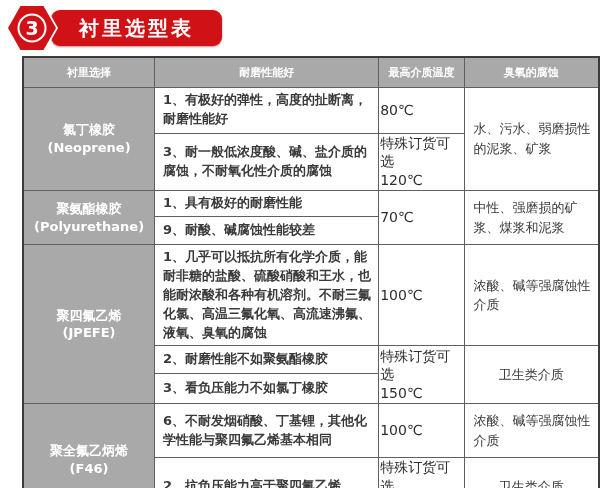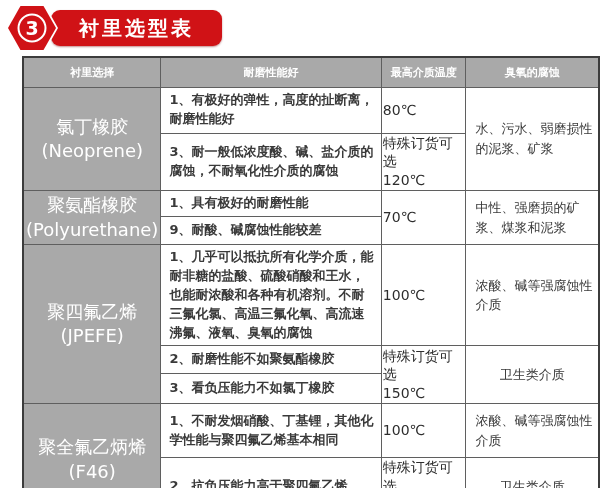--- a/index.html
+++ b/index.html
@@ -28,21 +28,21 @@
   .banner{margin-left:-7px;height:36px;padding:0 28px;background:var(--accent);
     border-radius:9px;display:flex;align-items:center;justify-content:center;
     color:#fff;font-size:20px;font-weight:bold;letter-spacing:3px;
     box-shadow:0 1px 2px rgba(120,0,0,.45);}
   table{border-collapse:collapse;table-layout:fixed;margin-left:22px;
     border:2px solid var(--outer-border);}
   th,td{border:1px solid var(--border);vertical-align:middle;}
   th{background:var(--cell-gray);color:#fff;font-size:11px;font-weight:bold;
     height:30px;padding:0 2px;}
   td.lining{background:var(--cell-gray);color:#fff;text-align:center;
-    font-weight:normal;font-size:18px;line-height:1.35;padding:0 2px;}
+    font-weight:bold;font-size:13px;line-height:1.35;padding:0 10px;}
   td.perf{padding:3px 4px 3px 8px;font-size:13px;color:var(--text);
     line-height:1.45;text-align:left;font-weight:bold;}
   td.temp{text-align:left;font-size:14px;color:#2d2d2d;line-height:1.35;padding:0 1px;}
   td.range{padding:3px 3px 3px 9px;font-size:13px;color:var(--text);
     line-height:1.5;text-align:left;}
   td.range.center{text-align:center;padding:16px 2px;}
 </style>
 </head>
 <body>
 
@@ -121,21 +121,21 @@
     </tr>
     <tr style="height:30px">
       <td class="perf">3、看负压能力不如氯丁橡胶</td>
     </tr>
 
     <tr style="height:54px">
       <td class="lining" rowspan="2">
         <div>聚全氟乙炳烯</div>
         <div>(F46)</div>
       </td>
-      <td class="perf">1、不耐发烟硝酸、丁基锂，其他化学性能与聚四氟乙烯基本相同</td>
+      <td class="perf">6、不耐发烟硝酸、丁基锂，其他化学性能与聚四氟乙烯基本相同</td>
       <td class="temp">100℃</td>
       <td class="range">浓酸、碱等强腐蚀性介质</td>
     </tr>
     <tr style="height:50px">
       <td class="perf">2、抗负压能力高于聚四氟乙烯</td>
       <td class="temp">
         <div>特殊订货可选</div>
         <div>150℃</div>
       </td>
       <td class="range center">卫生类介质</td>

